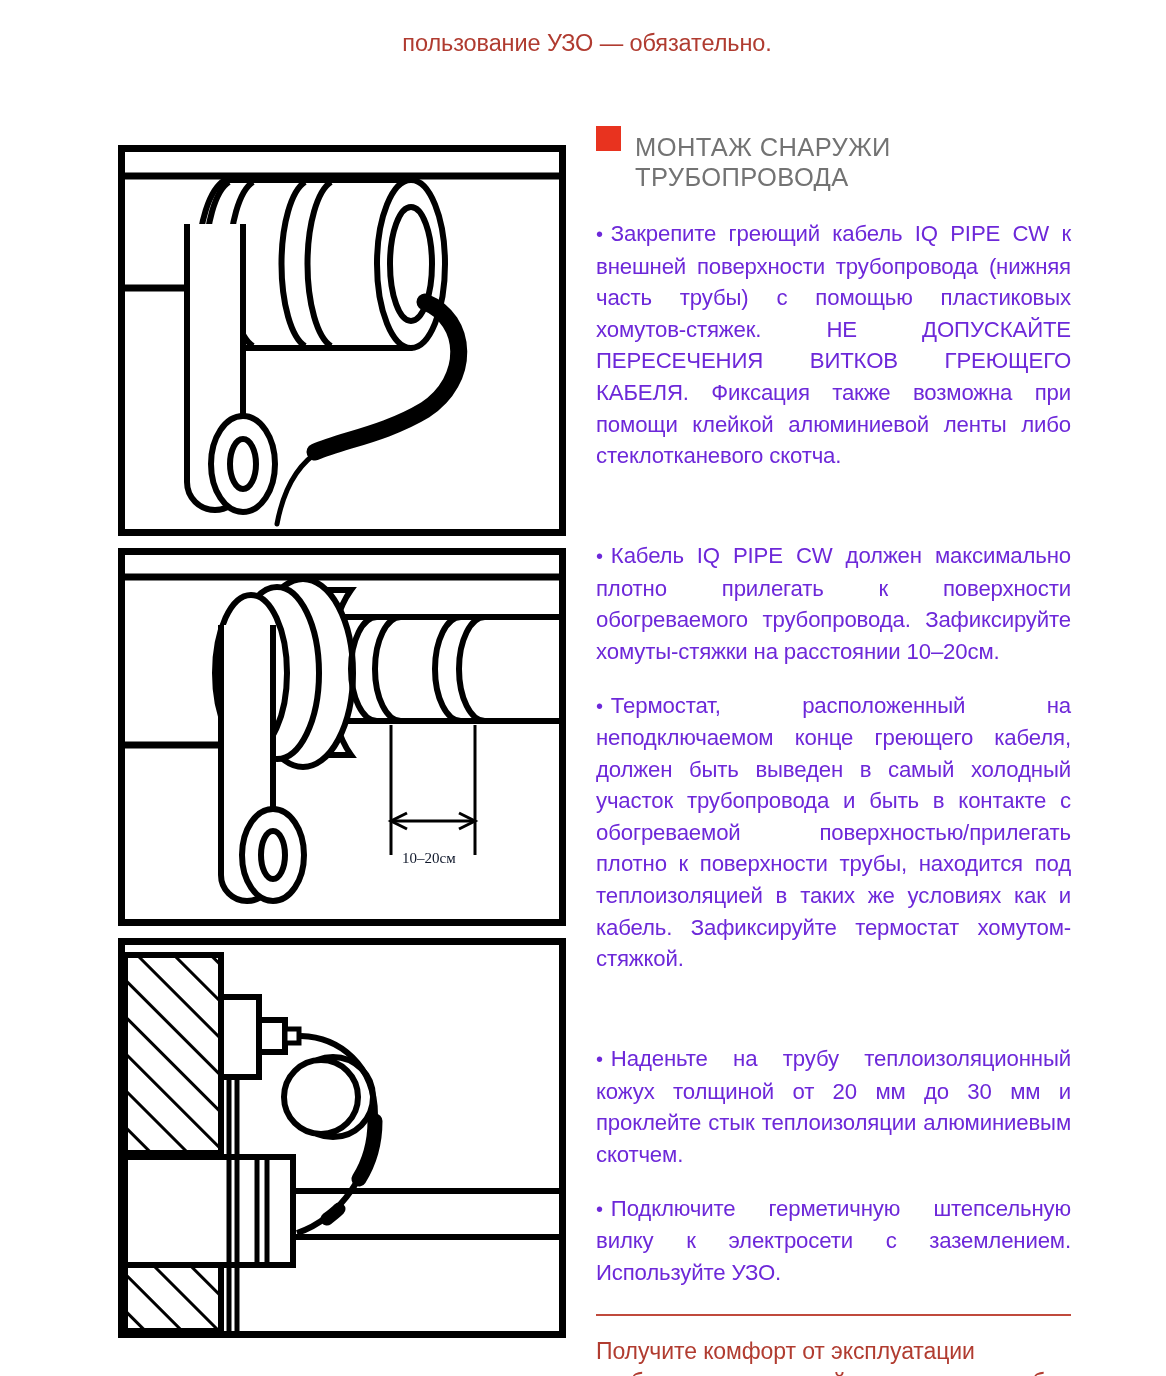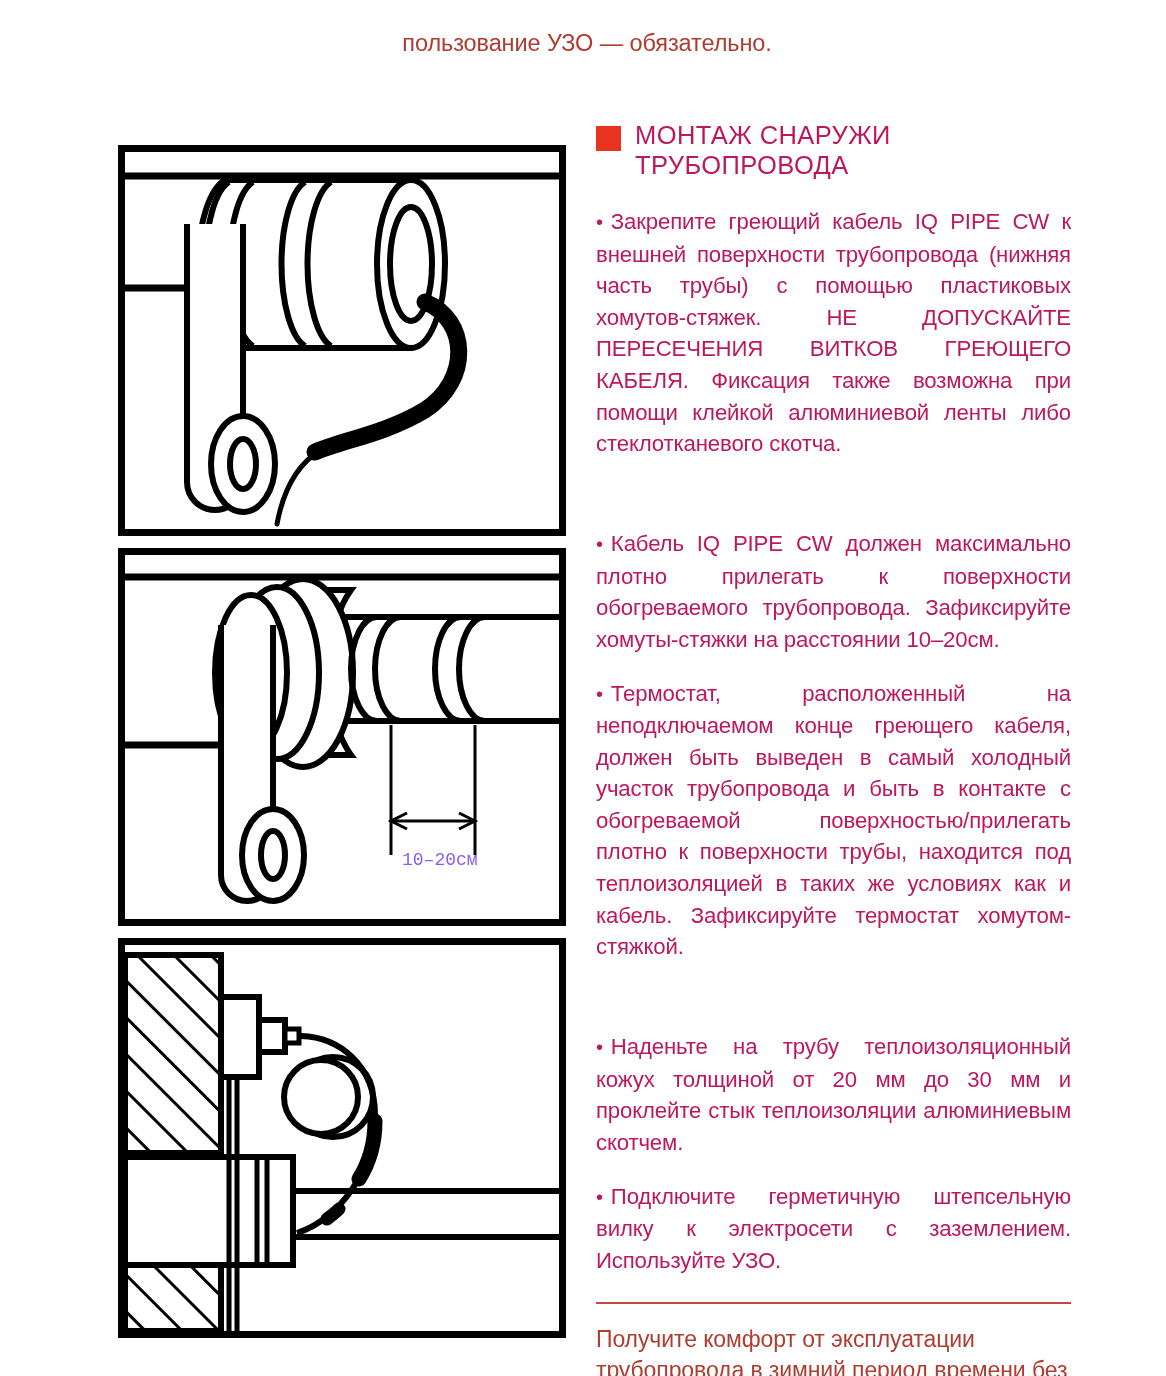--- a/index.html
+++ b/index.html
@@ -59,31 +59,32 @@
     gap: 14px;
     margin-bottom: 26px;
   }
   #header-square {
     width: 25px; height: 25px;
     background: #e8331f;
     flex: 0 0 auto;
     margin-top: 6px;
   }
   #header-title {
-    color: #be185d;
+    color: #737373;
     font-size: 25.5px;
     line-height: 30px;
     letter-spacing: 0.4px;
     white-space: pre-line;
+    margin-top: 12px;
   }
 
   
   .para-group { margin-bottom: 20px; }
   .para {
-    color: #be185d;
+    color: #6d28d9;
     font-size: 22.2px;
     line-height: 31.6px;
     text-align: justify;
     text-indent: 0;
     position: relative;
     letter-spacing: -0.15px;
   }
   .para .bullet {
     font-size: 20px;
     line-height: 31.6px;
@@ -103,23 +104,23 @@
     color: #b13c30;
     font-size: 23px;
     line-height: 31px;
     text-align: left;
     letter-spacing: -0.1px;
   }
 
   
   .dim-label {
     position: absolute;
-    color: #8b5cf6;
-    font-size: 18px;
-    font-family: Liberation Mono, monospace;
+    color: #0f172a;
+    font-size: 15px;
+    font-family: Liberation Serif, serif;
   }
 </style>
 </head>
 <body>
 
 <div id="intro">
   <div class="last">пользование УЗО — обязательно.</div>
 </div>
 
 <div id="left-col">

